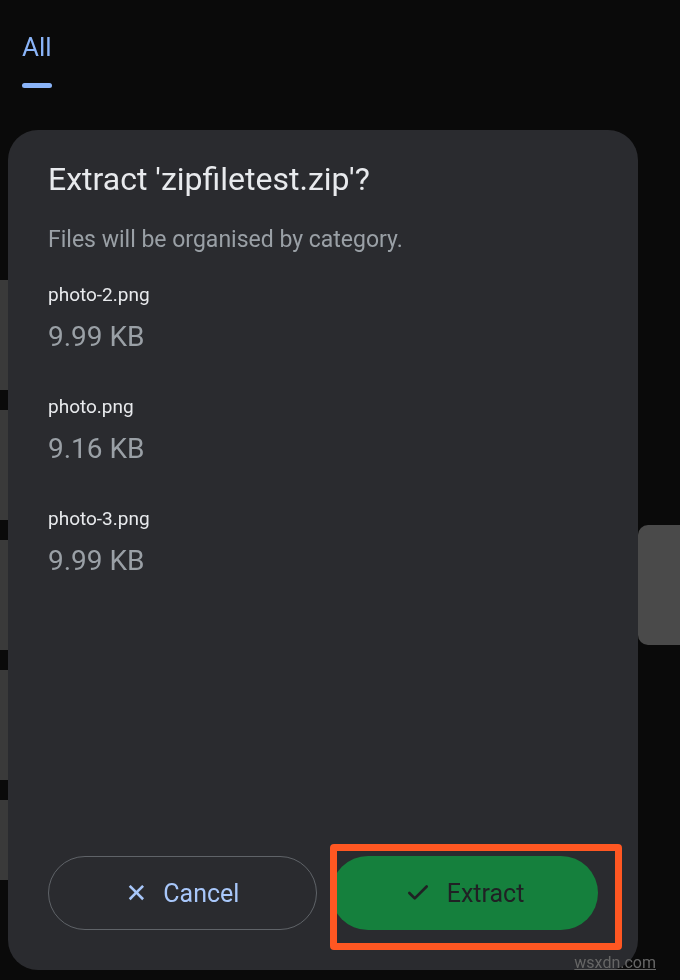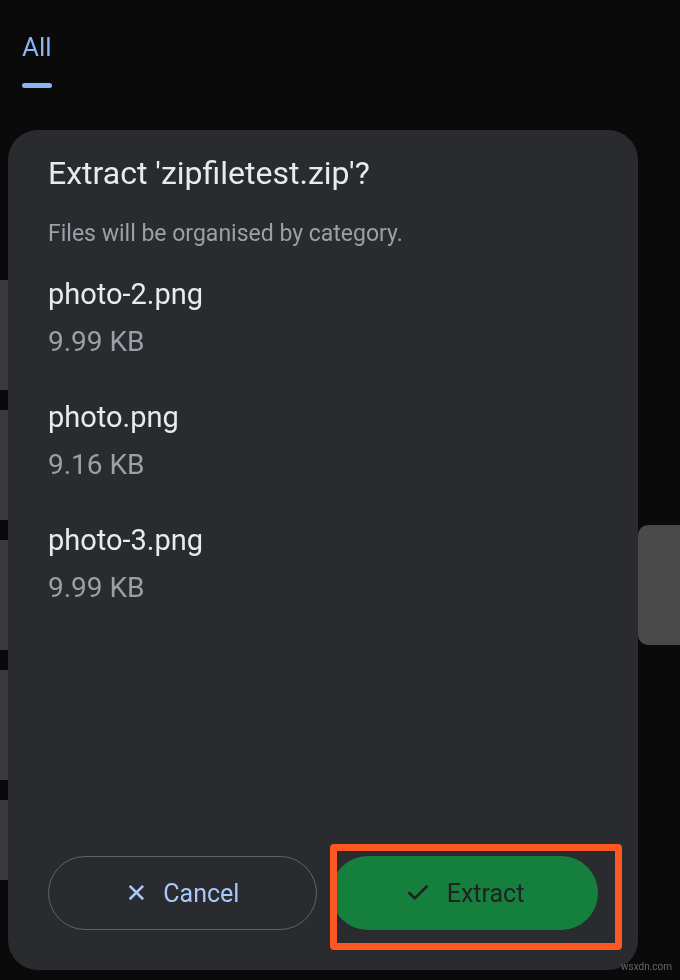--- a/index.html
+++ b/index.html
@@ -41,21 +41,21 @@
       border-radius: 3px;
     }
     .dialog {
       position: absolute;
       top: 130px;
       left: 8px;
       right: 42px;
       bottom: 10px;
       background: #2a2b2f;
       border-radius: 30px;
-      padding: 24px 40px 40px;
+      padding: 30px 40px 40px;
       display: flex;
       flex-direction: column;
     }
     .dialog-title {
       color: #e8eaed;
       font-size: 32px;
       font-weight: 400;
       margin-bottom: 28px;
     }
     .dialog-subtitle {
@@ -104,21 +104,21 @@
       font-weight: 400;
     }
     .file-list {
       flex: 1;
     }
     .file-item {
       margin-bottom: 42px;
     }
     .file-name {
       color: #e8eaed;
-      font-size: 29px;
+      font-size: 19px;
       margin-bottom: 14px;
     }
     .file-size {
       color: #9aa0a6;
       font-size: 28px;
     }
     .button-row {
       display: flex;
       gap: 14px;
       margin-top: auto;
@@ -163,23 +163,24 @@
     .check-mark {
       width: 26px;
       height: 26px;
       display: inline-flex;
       align-items: center;
       justify-content: center;
     }
     .watermark {
       position: absolute;
       bottom: 8px;
-      right: 8px;
+      right: 24px;
       color: #666;
-      font-size: 10px;
+      font-size: 16px;
+      text-decoration: underline;
     }
     .bg-strips {
       position: absolute;
       left: 0;
       top: 280px;
       width: 8px;
       height: 600px;
       background: repeating-linear-gradient(
         to bottom,
         #3a3a3a 0px,

